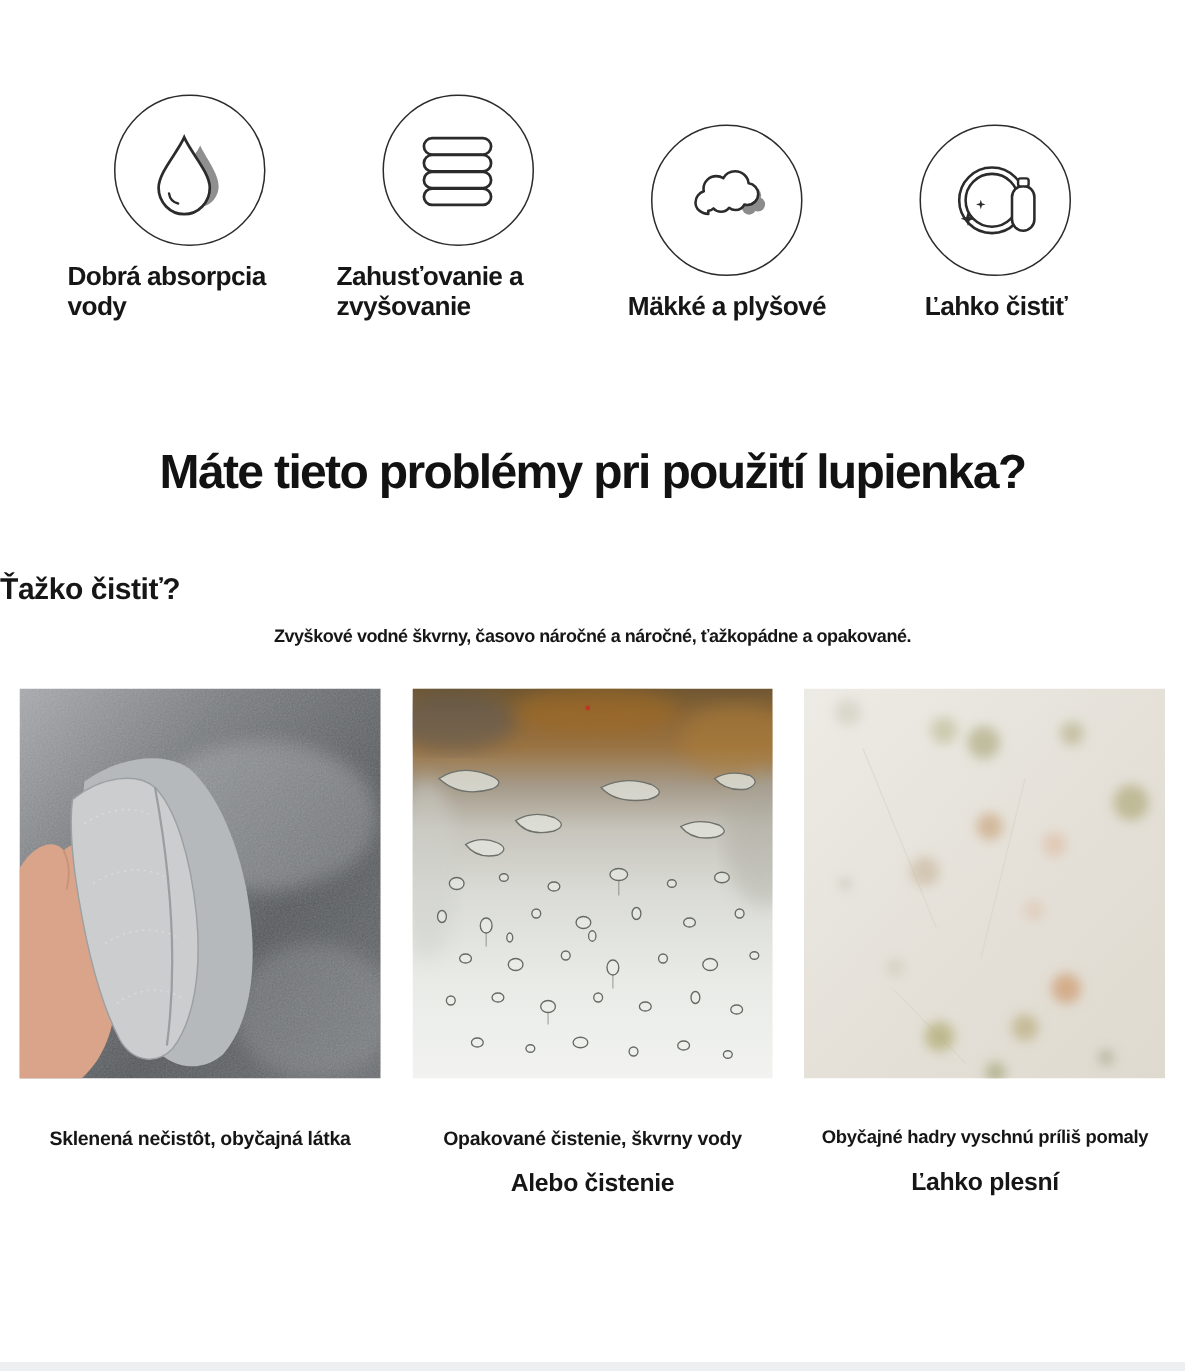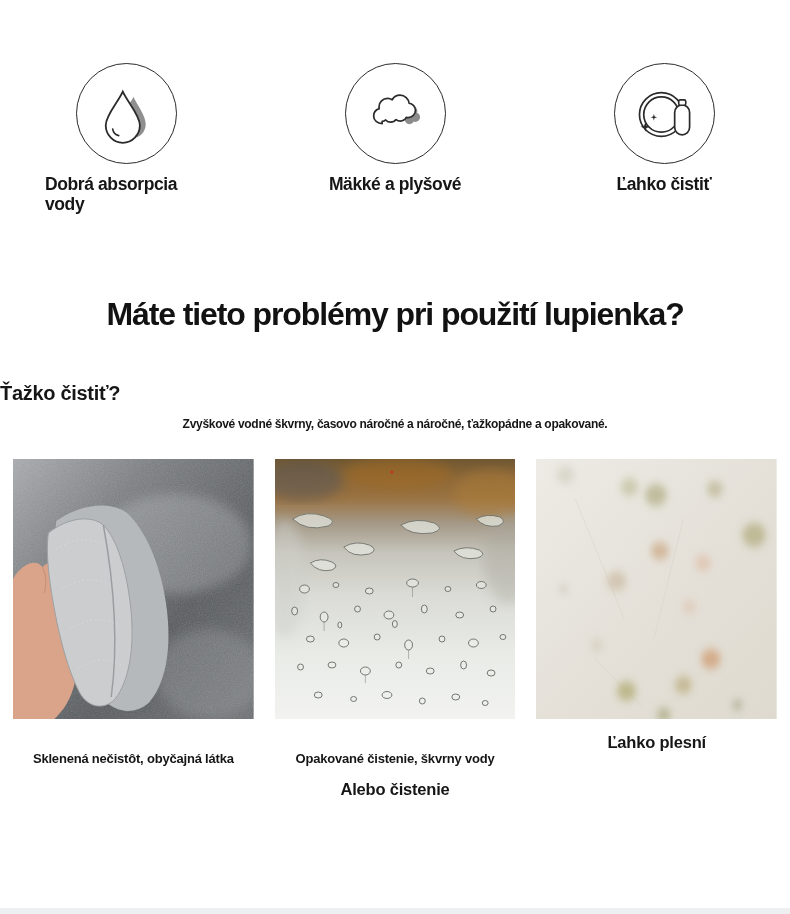--- a/index.html
+++ b/index.html
@@ -3,21 +3,21 @@
 <meta charset="utf-8">
 <style>
   * { margin:0; padding:0; box-sizing:border-box; }
   html,body { width:790px; }
   body {
     width:790px; height:914px; position:relative; overflow:hidden;
     background:#ffffff; color:#161616;
     font-family:"Liberation Sans", sans-serif;
   }
   
-  .features { display:flex; justify-content:space-between; padding:63px 42px 0 42px; }
+  .features { display:flex; justify-content:space-between; padding:63px 42px 0 42px;align-items:flex-end; }
   .feature { width:168px; display:flex; flex-direction:column; align-items:center; }
   .circle {
     width:101px; height:101px; border:1.6px solid #2b2b2b; border-radius:50%;
     display:flex; align-items:center; justify-content:center; background:#fff;
   }
   .feature-label {
     margin-top:11px; width:fit-content; max-width:162px; text-align:left;
     font-size:17.5px; font-weight:700; line-height:1.12; letter-spacing:-0.4px;
   }
   .feature:nth-child(3) .feature-label, .feature:nth-child(4) .feature-label { text-align:center; }
@@ -52,20 +52,33 @@
       <div class="circle">
         <svg viewBox="0 0 60 60" width="64" height="64">
           <path d="M37,14 C33.5,21.5 23,31.5 23,39.5 C23,46.6 29,52.5 36,52.5 C43,52.5 48.5,46.6 48.5,39.5 C48.5,31.5 40.5,21.5 37,14 Z" fill="#8f8f8f"></path>
           <path d="M27,9 C22.5,19 11,31 11,40.5 C11,49.6 18.2,57 27,57 C35.8,57 43,49.6 43,40.5 C43,31 31.5,19 27,9 Z" fill="#ffffff" stroke="#2b2b2b" stroke-width="1.7"></path>
           <path d="M17.5,44 C18,47.3 20.3,49.7 23.2,50.3" fill="none" stroke="#2b2b2b" stroke-width="1.5" stroke-linecap="round"></path>
         </svg>
       </div>
       <div class="feature-label">Dobrá absorpcia vody</div>
     </div>
 
+    <div class="feature">
+      <div class="circle">
+        <svg viewBox="0 0 60 60" width="64" height="64">
+          <g fill="#ffffff" stroke="#2b2b2b" stroke-width="1.7">
+            <rect x="9" y="9.5" width="42" height="10.2" rx="5.1"></rect>
+            <rect x="9" y="20" width="42" height="10.2" rx="5.1"></rect>
+            <rect x="9" y="30.5" width="42" height="10.2" rx="5.1"></rect>
+            <rect x="9" y="41" width="42" height="10.2" rx="5.1"></rect>
+          </g>
+        </svg>
+      </div>
+      <div class="feature-label">Zahusťovanie a zvyšovanie</div>
+    </div>
 
     <div class="feature">
       <div class="circle">
         <svg viewBox="0 0 60 60" width="64" height="64">
           <g fill="#8c8c8c">
             <circle cx="45.5" cy="27.5" r="5.5"></circle>
             <circle cx="49" cy="33" r="4.5"></circle>
             <circle cx="43.5" cy="35" r="4.5"></circle>
           </g>
           <path d="M18,39 c-4.5,0 -8,-3.2 -8,-7.2 c0,-3.2 2.2,-6 5.2,-6.9 c-0.1,-0.5 -0.2,-1.1 -0.2,-1.7 c0,-4.3 3.6,-7.8 8,-7.8 c1.6,0 3.2,0.5 4.4,1.3 c1.4,-2.6 4.2,-4.3 7.4,-4.3 c4.4,0 8,3.3 8.4,7.5 c3.4,0.4 6,3.2 6,6.7 c0,3.7 -3.1,6.8 -6.9,6.8 c-0.6,0 -1.2,-0.1 -1.8,-0.2 c-1,2 -3.1,3.4 -5.5,3.4 c-1.5,0 -2.9,-0.5 -4,-1.4 c-1.1,1.5 -2.9,2.5 -5,2.5 c-1.9,0 -3.6,-0.8 -4.7,-2.1 c-0.9,0.9 -2.1,1.4 -3.3,1.4 z" fill="#ffffff" stroke="#2b2b2b" stroke-width="1.6" stroke-linejoin="round"></path>
@@ -245,20 +258,21 @@
           <circle cx="156" cy="148" r="7" fill="#dcb49c" opacity="0.4"></circle>
           <circle cx="178" cy="200" r="10" fill="#c8854f" opacity="0.55"></circle>
           <circle cx="150" cy="226" r="9" fill="#b1a068" opacity="0.55"></circle>
           <circle cx="92" cy="232" r="10" fill="#a5a05e" opacity="0.6"></circle>
           <circle cx="62" cy="186" r="6" fill="#c4b89e" opacity="0.4"></circle>
           <circle cx="205" cy="246" r="5" fill="#8e8866" opacity="0.5"></circle>
           <circle cx="130" cy="256" r="7" fill="#8f8f57" opacity="0.5"></circle>
           <circle cx="28" cy="130" r="3" fill="#958c74" opacity="0.5"></circle>
         </g>
       </svg>
+      <div class="caption-1">Obyčajné hadry vyschnú príliš pomaly</div>
       <div class="caption-2">Ľahko plesní</div>
     </div>
 
   </section>
 
   <div class="bottom-strip" style="background: rgb(237, 239, 241);"></div>
 
 </div>
 
 </body></html>

